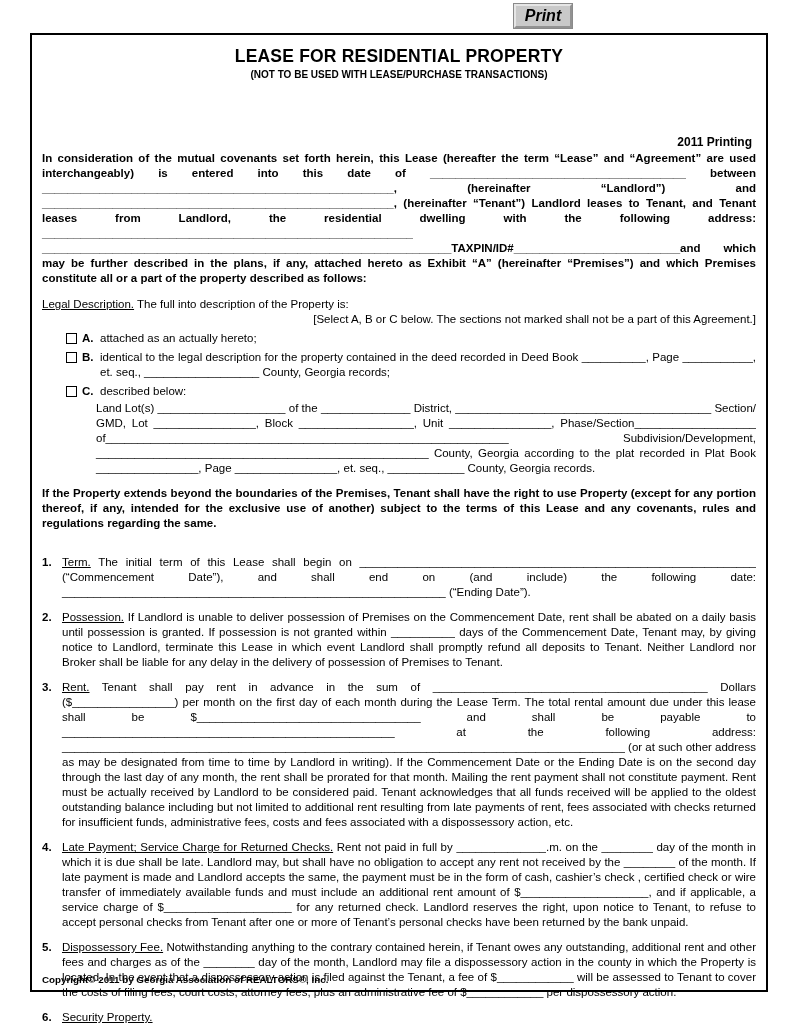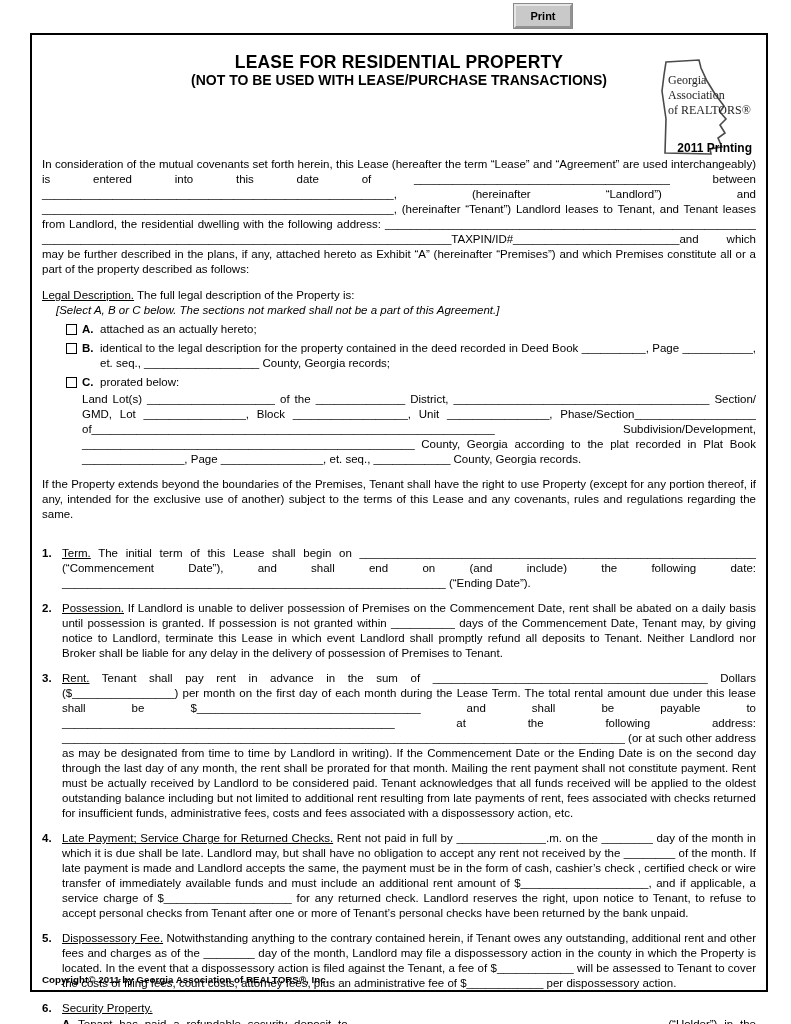--- a/index.html
+++ b/index.html
@@ -1,92 +1,82 @@
 <!DOCTYPE html>
 <html><head>
 <meta charset="utf-8">
 <style>
   html,body{margin:0;padding:0;background:#fff;}
   body{width:791px;height:1024px;position:relative;font-family:"Liberation Sans",sans-serif;color:#000;font-size:11.5px;line-height:15px;}
-  .print-btn{position:absolute;left:514px;top:4px;width:58px;height:24px;background:#c9c9c9;border:2px outset #e6e6e6;outline:1px solid #8a8a8a;font-weight:bold;font-size:11px;font-family:"Liberation Sans",sans-serif;cursor:pointer;}
-  .doc{position:absolute;left:30px;top:33px;width:738px;height:959px;border:2px solid #000;box-sizing:border-box;padding:12px 10px 0 10px;}
+  .print-btn{position:absolute;left:514px;top:4px;width:58px;height:24px;background:#c9c9c9;border:2px outset #e6e6e6;outline:1px solid #8a8a8a;font-weight:bold;font-size:16px;font-family:"Liberation Sans",sans-serif;cursor:pointer;font-style:italic;}
+  .doc{position:absolute;left:30px;top:33px;width:738px;height:959px;border:2px solid #000;box-sizing:border-box;padding:6px 10px 0 10px;}
   .hdr{position:relative;height:102px;}
   .title{ text-align:center;font-weight:bold;font-size:17.5px;margin-top:8px;letter-spacing:.2px;}
-  .subtitle{text-align:center;font-weight:bold;font-size:14px;margin-top:3px;}
+  .subtitle{text-align:center;font-weight:bold;font-size:10px;margin-top:3px;}
   .logo{position:absolute;right:2px;top:2px;width:120px;height:98px;}
   .logo svg{position:absolute;left:18px;top:0;}
   .logo-text{position:absolute;left:34px;top:16px;font-family:"Liberation Serif",serif;font-size:12px;line-height:15px;color:#222;white-space:nowrap;}
   .printing{position:absolute;right:4px;top:86px;font-weight:bold;font-size:12px;}
-  .para{text-align:justify;}
+  .para{text-align:justify;font-weight:bold;}
   .intro{margin-bottom:11px;}
   .hd{font-weight:normal;text-decoration:underline;}
-  .it{font-style:italic;}
+  .it{text-align:right;}
   .cb{display:inline-block;width:9px;height:9px;border:1.5px solid #000;vertical-align:-1px;margin-right:5px;flex:none;background:#fff;}
   .legal{margin-bottom:10px;}
   .legal-note{margin-left:14px;}
   .opt{display:flex;margin-left:24px;margin-top:4px;}
   .opt .cb{margin-top:2px;}
   .opt-letter{font-weight:bold;width:18px;flex:none;}
   .opt-body{flex:1;text-align:justify;}
-  .landlot{margin-left:40px;margin-top:2px;text-align:justify;}
+  .landlot{margin-left:54px;margin-top:2px;text-align:justify;}
   .blockp{margin-bottom:24px;}
   .sec{display:flex;margin-bottom:10px;}
   .sec-num{width:20px;flex:none;font-weight:bold;}
   .sec-body{flex:1;text-align:justify;}
   .sec6{margin-bottom:0;}
   .sec6-a{display:flex;margin-top:1px;}
   .sec6-al{width:16px;flex:none;font-weight:bold;}
   .sec6-body{flex:1;text-align:justify;}
   .footer{position:absolute;left:10px;right:10px;bottom:3px;display:flex;justify-content:space-between;font-weight:bold;font-size:9.8px;}
 </style>
 </head>
 <body>
 
 <button class="print-btn">Print</button>
 
 <div class="doc">
 
   <div class="hdr">
     <div class="title">LEASE FOR RESIDENTIAL PROPERTY</div>
     <div class="subtitle">(NOT TO BE USED WITH LEASE/PURCHASE TRANSACTIONS)</div>
-    <div class="logo">
-      <svg width="96" height="100" viewBox="0 0 96 100">
-        <path d="M 14 5 L 47 3 L 49 11 L 55 24 L 63 37 L 72 49 L 68 55 L 74 62 L 68 68 L 73 76 L 66 81 L 70 90 L 58 92 L 59 97 L 13 96 L 14 62 L 10 34 L 12 18 Z" fill="#ffffff" stroke="#4a4a4a" stroke-width="1.6"></path>
-      </svg>
-      <div class="logo-text">
-        <div>Georgia</div>
-        <div>Association</div>
-        <div>of REALTORS®</div>
-      </div>
-    </div>
     <div class="printing">2011 Printing</div>
   </div>
 
   <div class="para intro">In consideration of the mutual covenants set forth herein, this Lease (hereafter the term “Lease” and “Agreement” are used interchangeably) is entered into this date of ________________________________________ between _______________________________________________________, (hereinafter “Landlord”) and _______________________________________________________, (hereinafter “Tenant”) Landlord leases to Tenant, and Tenant leases from Landlord, the residential dwelling with the following address: __________________________________________________________ ________________________________________________________________TAXPIN/ID#__________________________and which may be further described in the plans, if any, attached hereto as Exhibit “A” (hereinafter “Premises”) and which Premises constitute all or a part of the property described as follows:</div>
 
   <div class="legal">
     <div>
-      <span class="hd">Legal Description.</span><span> The full legal description of the Property is:</span>
+      <span class="hd">Legal Description.</span><span> The full into description of the Property is:</span>
     </div>
     <div class="legal-note it">[Select A, B or C below. The sections not marked shall not be a part of this Agreement.]</div>
 
     <div class="opt">
       <span class="cb"></span>
       <span class="opt-letter">A.</span>
       <span class="opt-body">attached as an actually hereto;</span>
     </div>
     <div class="opt">
       <span class="cb"></span>
       <span class="opt-letter">B.</span>
       <span class="opt-body">identical to the legal description for the property contained in the deed recorded in Deed Book __________, Page ___________, et. seq., __________________ County, Georgia records;</span>
     </div>
     <div class="opt">
       <span class="cb"></span>
       <span class="opt-letter">C.</span>
-      <span class="opt-body">prorated below:</span>
+      <span class="opt-body">described below:</span>
     </div>
     <div class="landlot">Land Lot(s) ____________________ of the ______________ District, ________________________________________ Section/ GMD, Lot ________________, Block __________________, Unit ________________, Phase/Section___________________ of_______________________________________________________________ Subdivision/Development, ____________________________________________________ County, Georgia according to the plat recorded in Plat Book ________________, Page ________________, et. seq., ____________ County, Georgia records.</div>
   </div>
 
   <div class="para blockp">If the Property extends beyond the boundaries of the Premises, Tenant shall have the right to use Property (except for any portion thereof, if any, intended for the exclusive use of another) subject to the terms of this Lease and any covenants, rules and regulations regarding the same.</div>
 
   <div class="sec">
     <span class="sec-num">1.</span>
     <span class="sec-body"><span class="hd">Term.</span><span> The initial term of this Lease shall begin on ______________________________________________________________ (“Commencement Date”), and shall end on (and include) the following date: ____________________________________________________________ (“Ending Date”).</span></span>
   </div>

